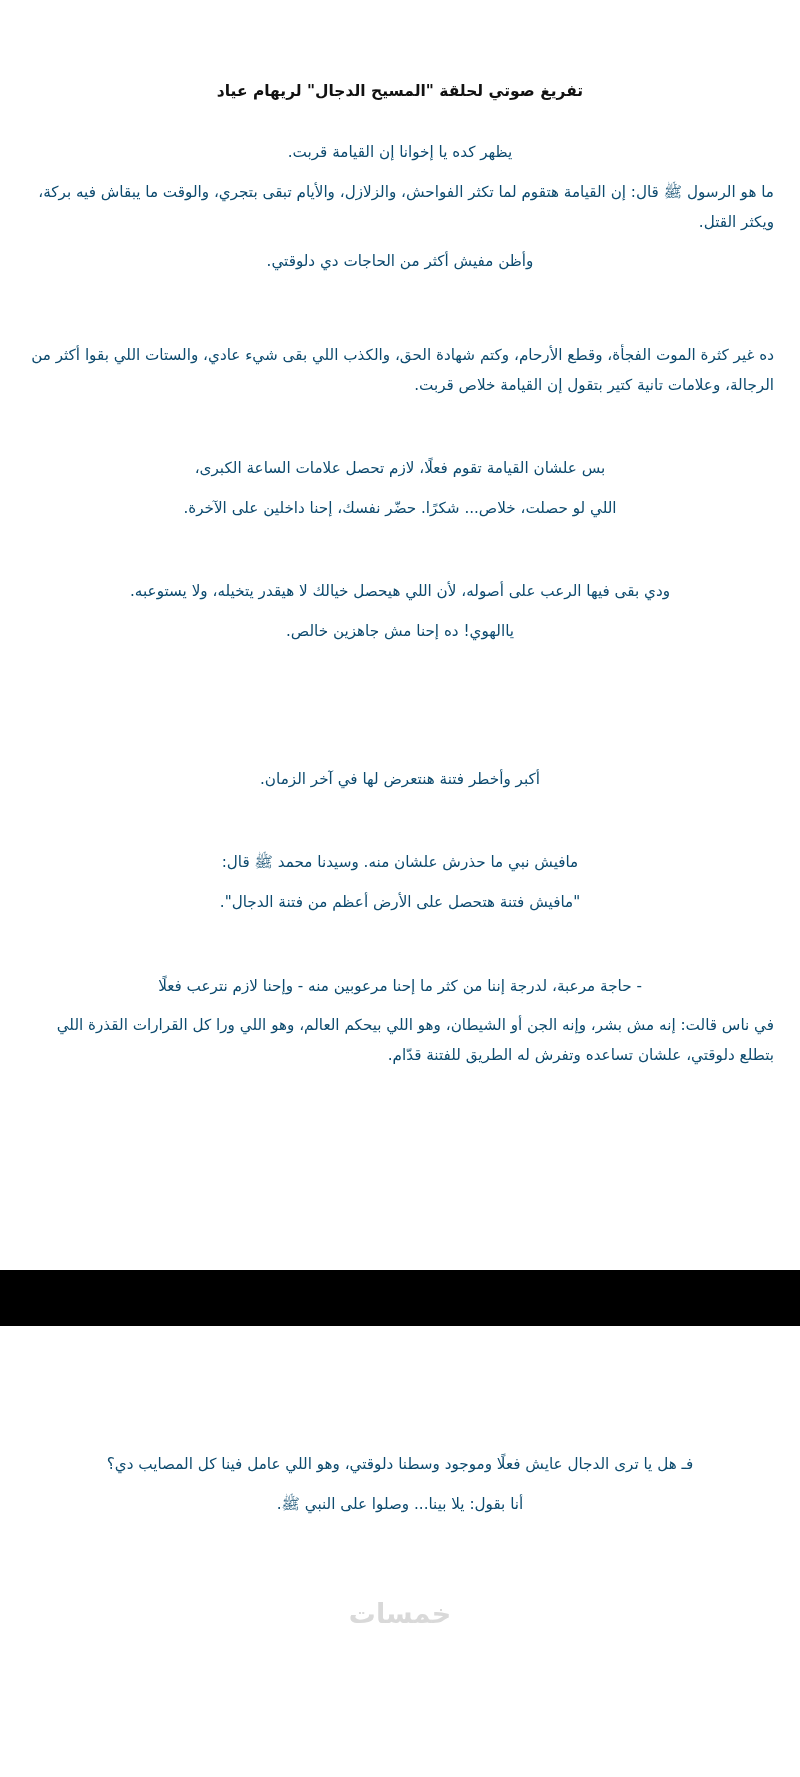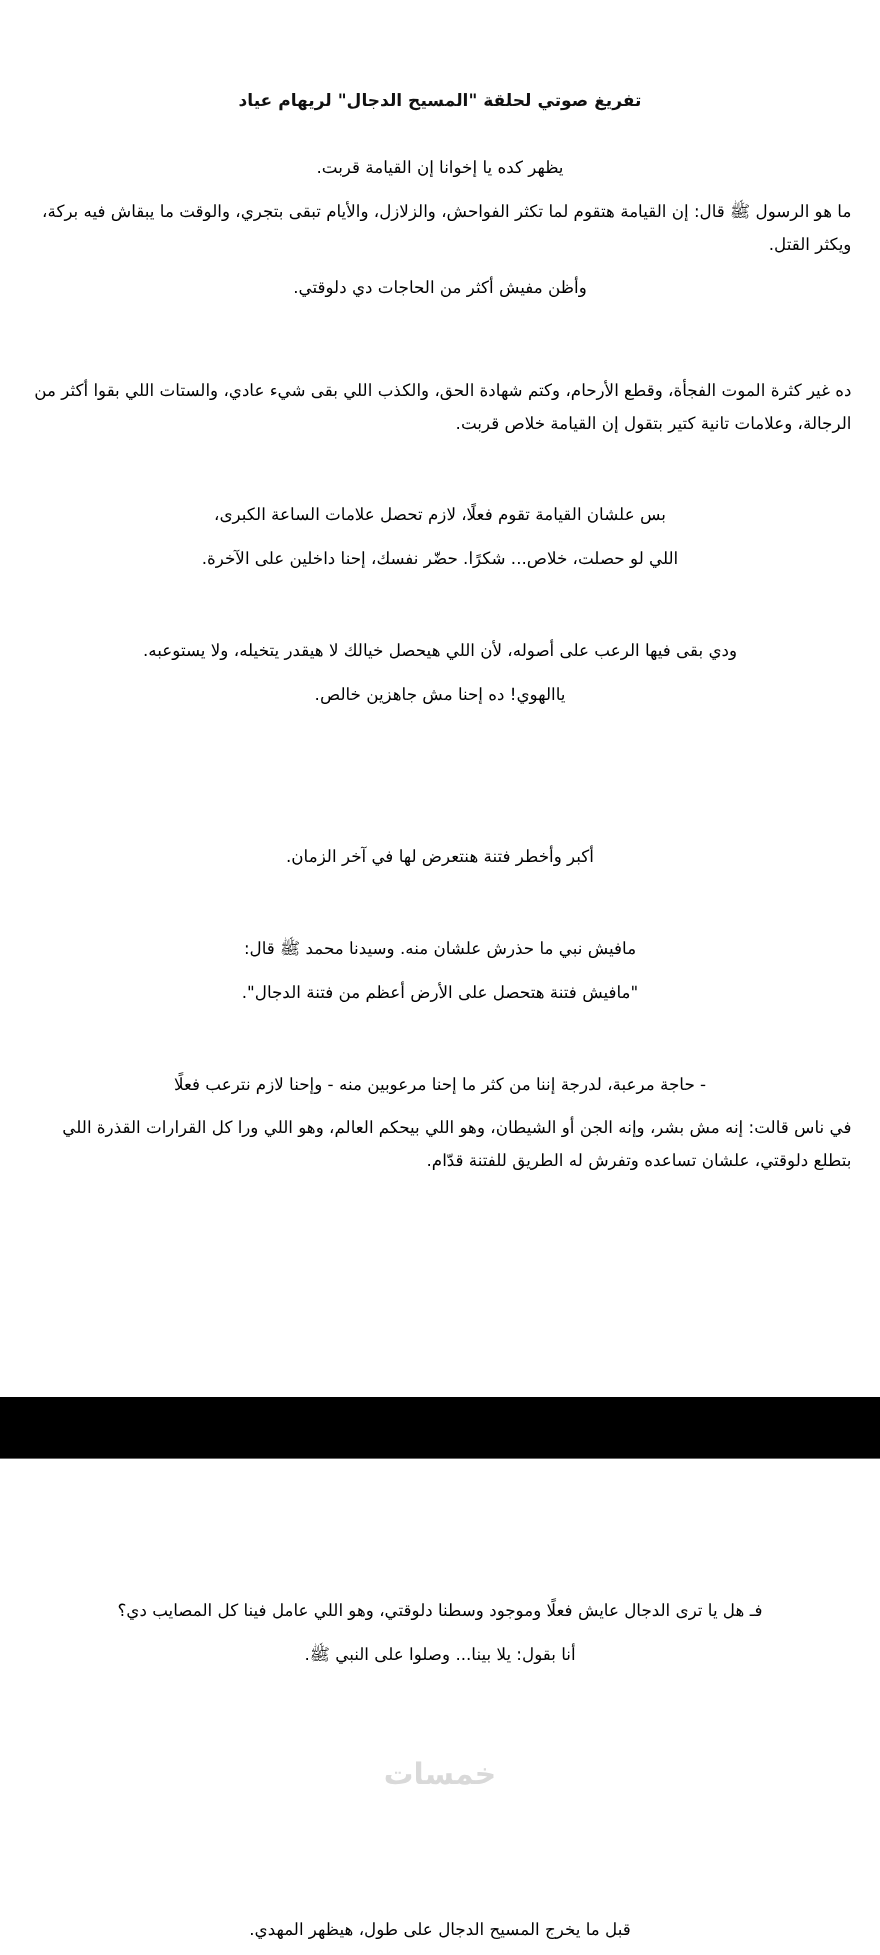--- a/index.html
+++ b/index.html
@@ -33,21 +33,21 @@
     color: #111111;
     direction: rtl;
   }
   .block {
     direction: rtl;
     text-align: right;
   }
   .para {
     font-size: 15.2px;
     line-height: 1.95;
-    color: #000000;
+    color: #0c4a6e;
     margin: 0;
     direction: rtl;
     text-align: right;
   }
   .para.center-ish {
     text-align: center;
   }
   .spacer-lg { height: 34px; }
   .spacer-md { height: 20px; }
   .spacer-sm { height: 10px; }
@@ -160,17 +160,14 @@
   <div class="black-bar" style="top:1270px; height:56px;"></div>
 
   <div class="tail" style="top:1450px;">
     <p class="para center-ish">فـ هل يا ترى الدجال عايش فعلًا وموجود وسطنا دلوقتي، وهو اللي عامل فينا كل المصايب دي؟</p>
     <div class="spacer-sm"></div>
     <p class="para center-ish">أنا بقول: يلا بينا... وصلوا على النبي ﷺ.</p>
   </div>
 
   <div class="watermark" style="top:1598px;">خمسات</div>
 
-  <div class="tail" style="top:1740px;">
-    <p class="para center-ish">قبل ما يخرج المسيح الدجال على طول، هيظهر المهدي.</p>
-  </div>
 
 </div>
 
 </body></html>

